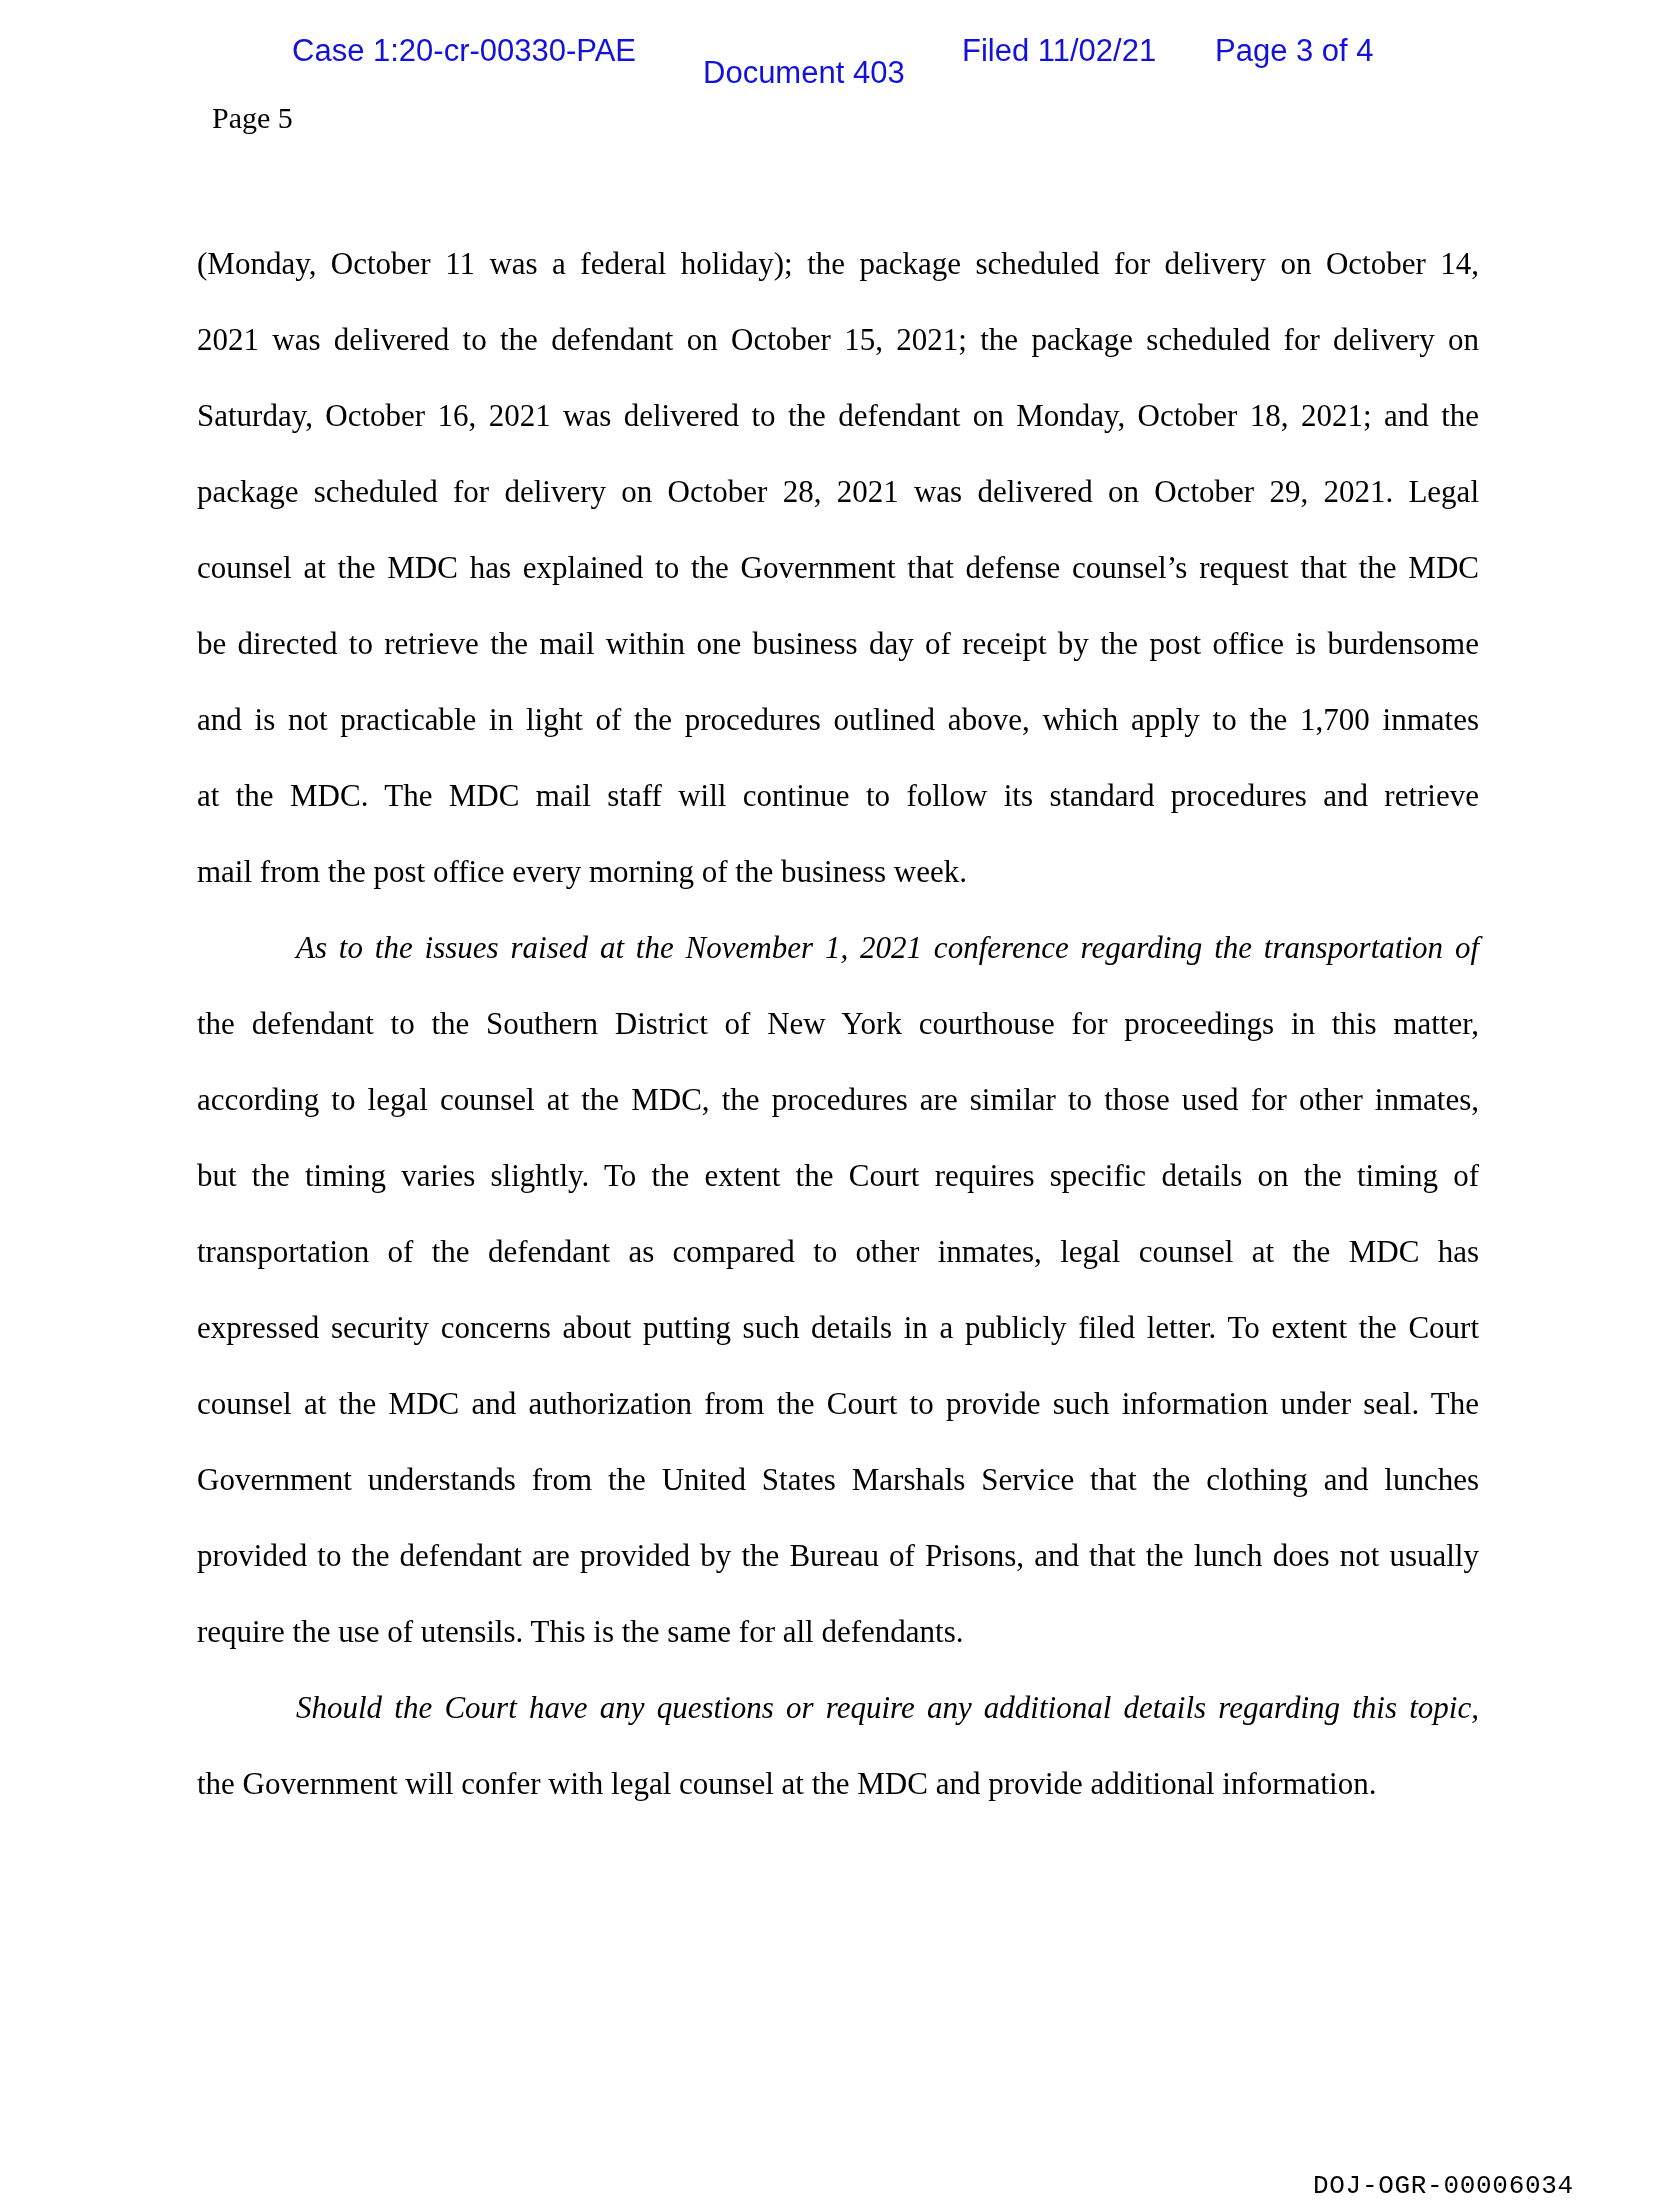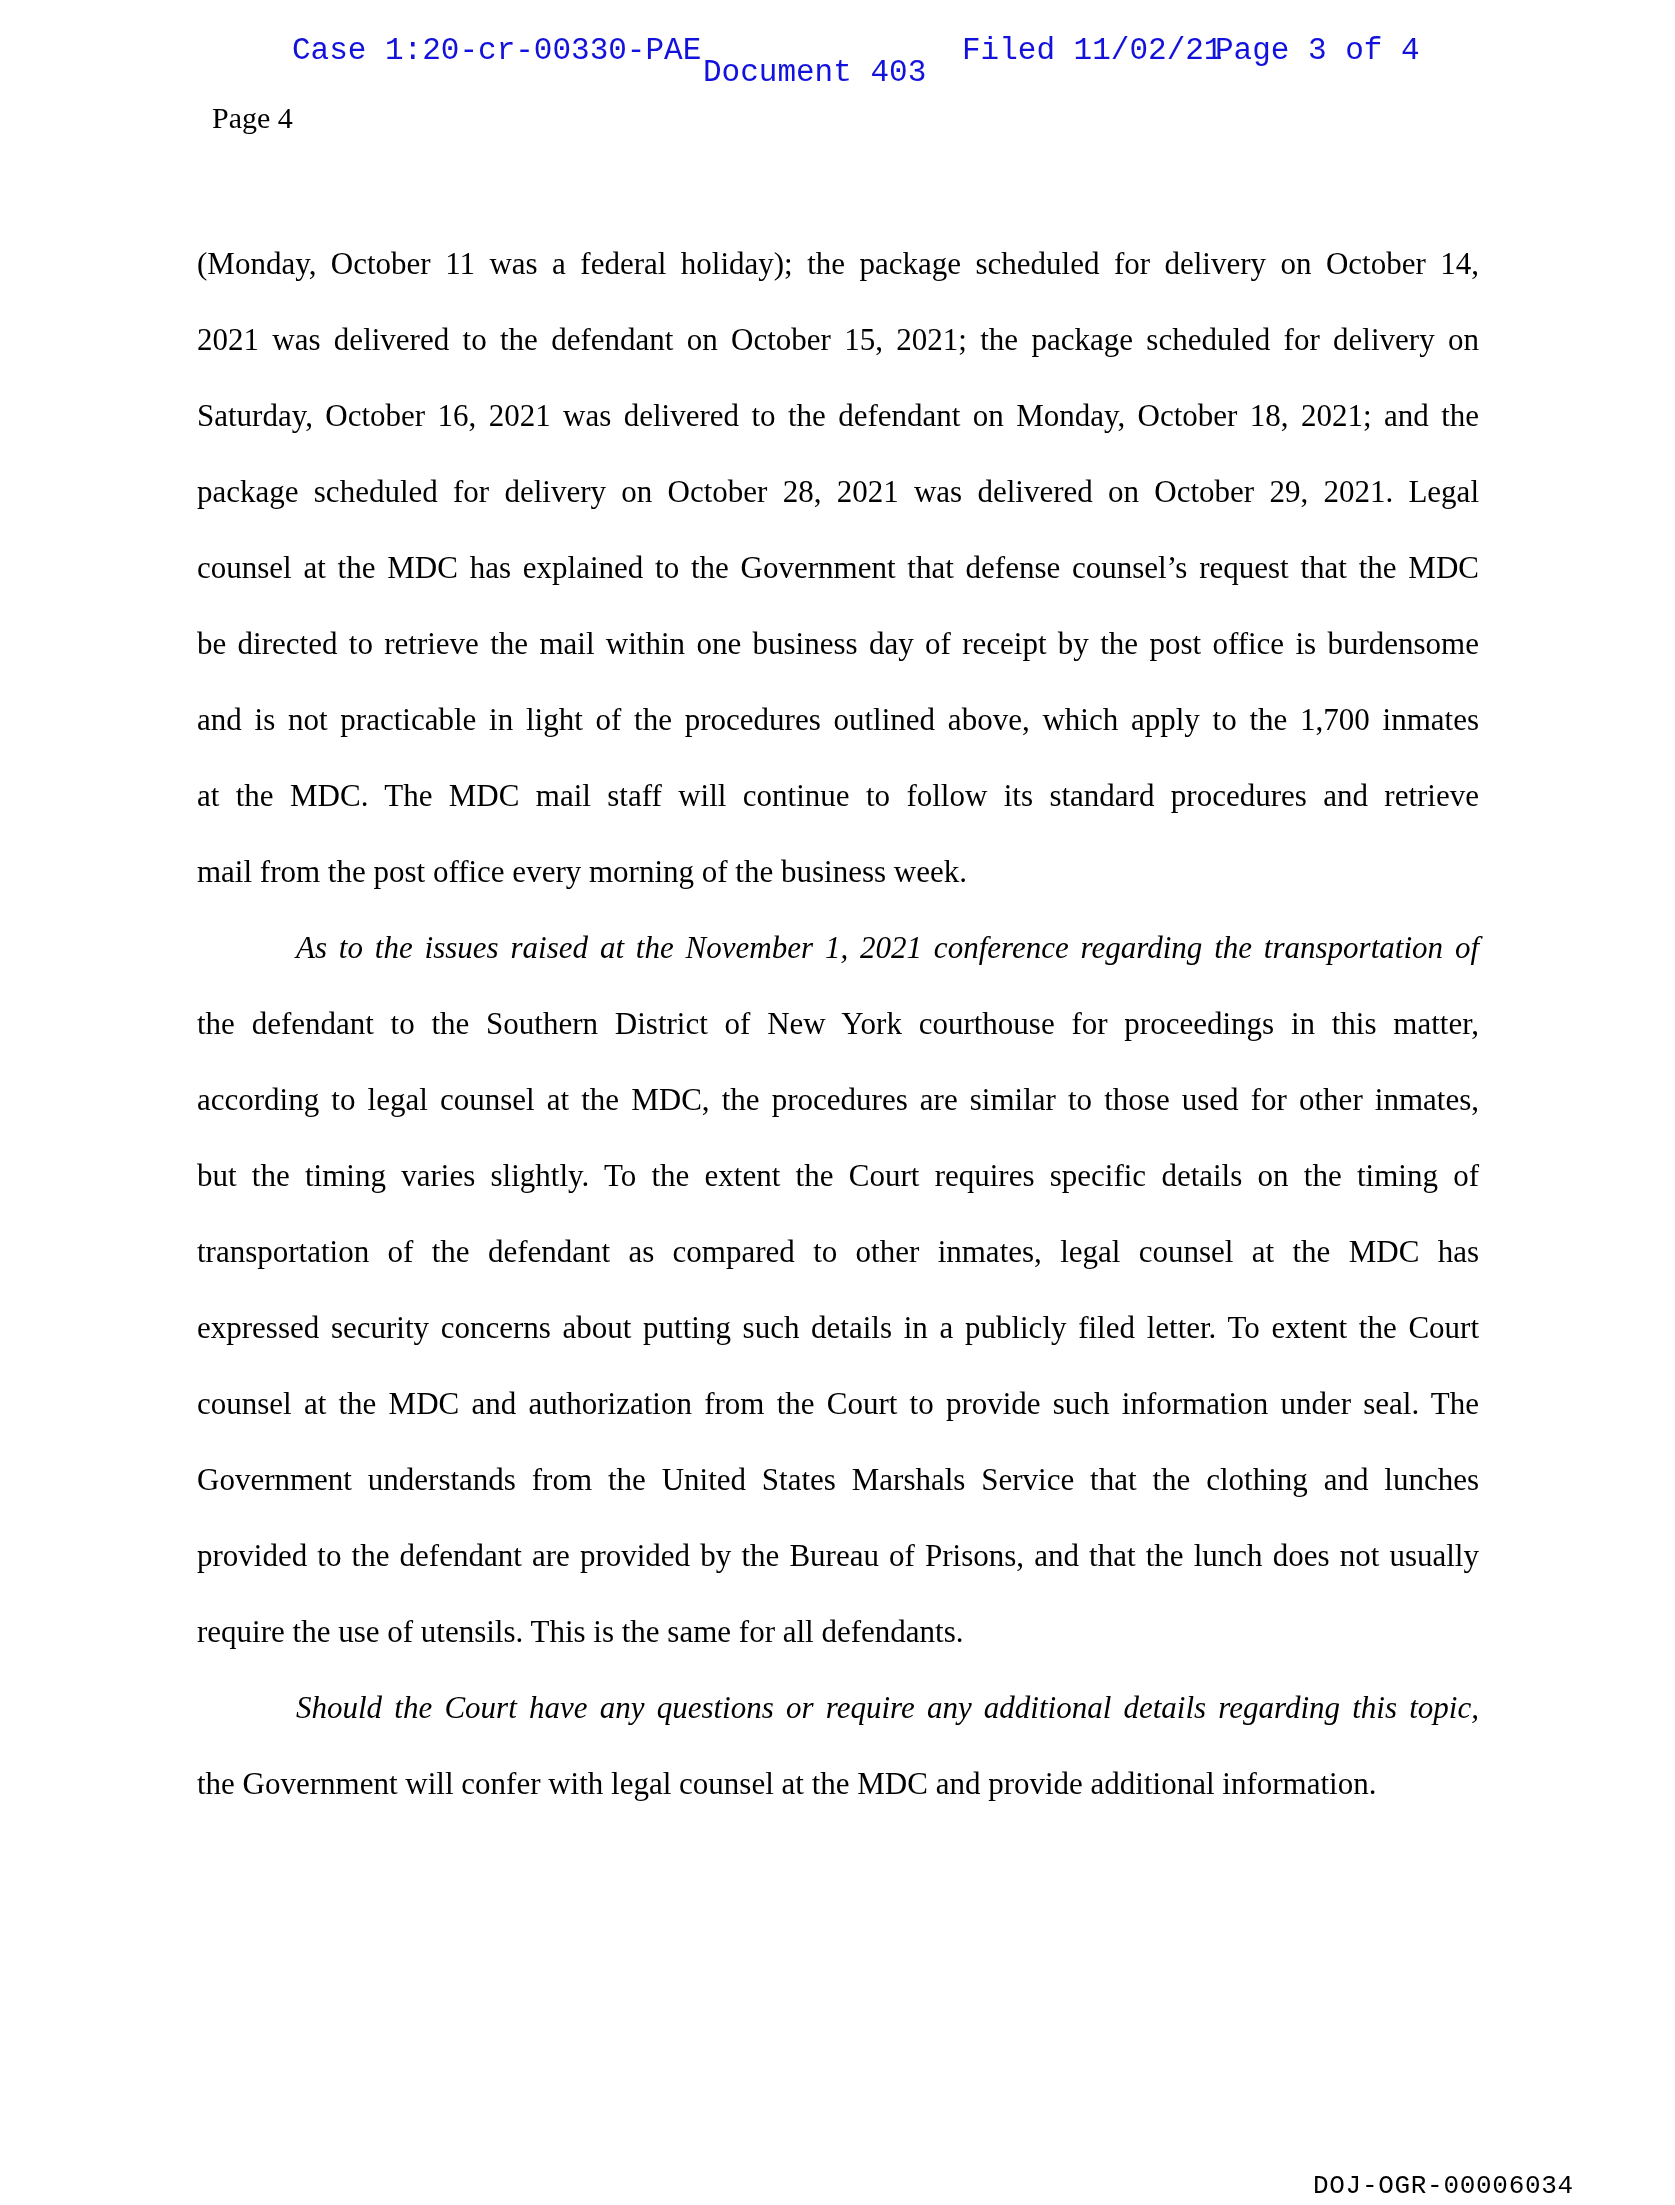--- a/index.html
+++ b/index.html
@@ -19,21 +19,21 @@
       width: 1675px;
       height: 2205px;
       background: #ffffff;
     }
     .ecf-header {
       position: absolute;
       top: 32px;
       left: 0;
       width: 1675px;
       height: 39px;
-      font-family: Liberation Mono, monospace;
+      font-family: Liberation Sans, sans-serif;
       font-size: 31px;
       color: #1212dc;
       white-space: nowrap;
     }
     .ecf-header span {
       position: absolute;
       top: 0;
       line-height: 37px;
     }
     .page-label {
@@ -88,21 +88,21 @@
 
 <div class="page">
 
   <div class="ecf-header">
     <span style="left:292px;">Case 1:20-cr-00330-PAE</span>
     <span style="left:703px;margin-top:22px;">Document 403</span>
     <span style="left:962px;">Filed 11/02/21</span>
     <span style="left:1215px;">Page 3 of 4</span>
   </div>
 
-  <div class="page-label">Page 4</div>
+  <div class="page-label">Page 5</div>
 
   <div class="body-text">
 
     <div>
       <div class="line">(Monday, October 11 was a federal holiday); the package scheduled for delivery on October 14,</div>
       <div class="line">2021 was delivered to the defendant on October 15, 2021; the package scheduled for delivery on</div>
       <div class="line">Saturday, October 16, 2021 was delivered to the defendant on Monday, October 18, 2021; and the</div>
       <div class="line">package scheduled for delivery on October 28, 2021 was delivered on October 29, 2021.  Legal</div>
       <div class="line">counsel at the MDC has explained to the Government that defense counsel’s request that the MDC</div>
       <div class="line">be directed to retrieve the mail within one business day of receipt by the post office is burdensome</div>

